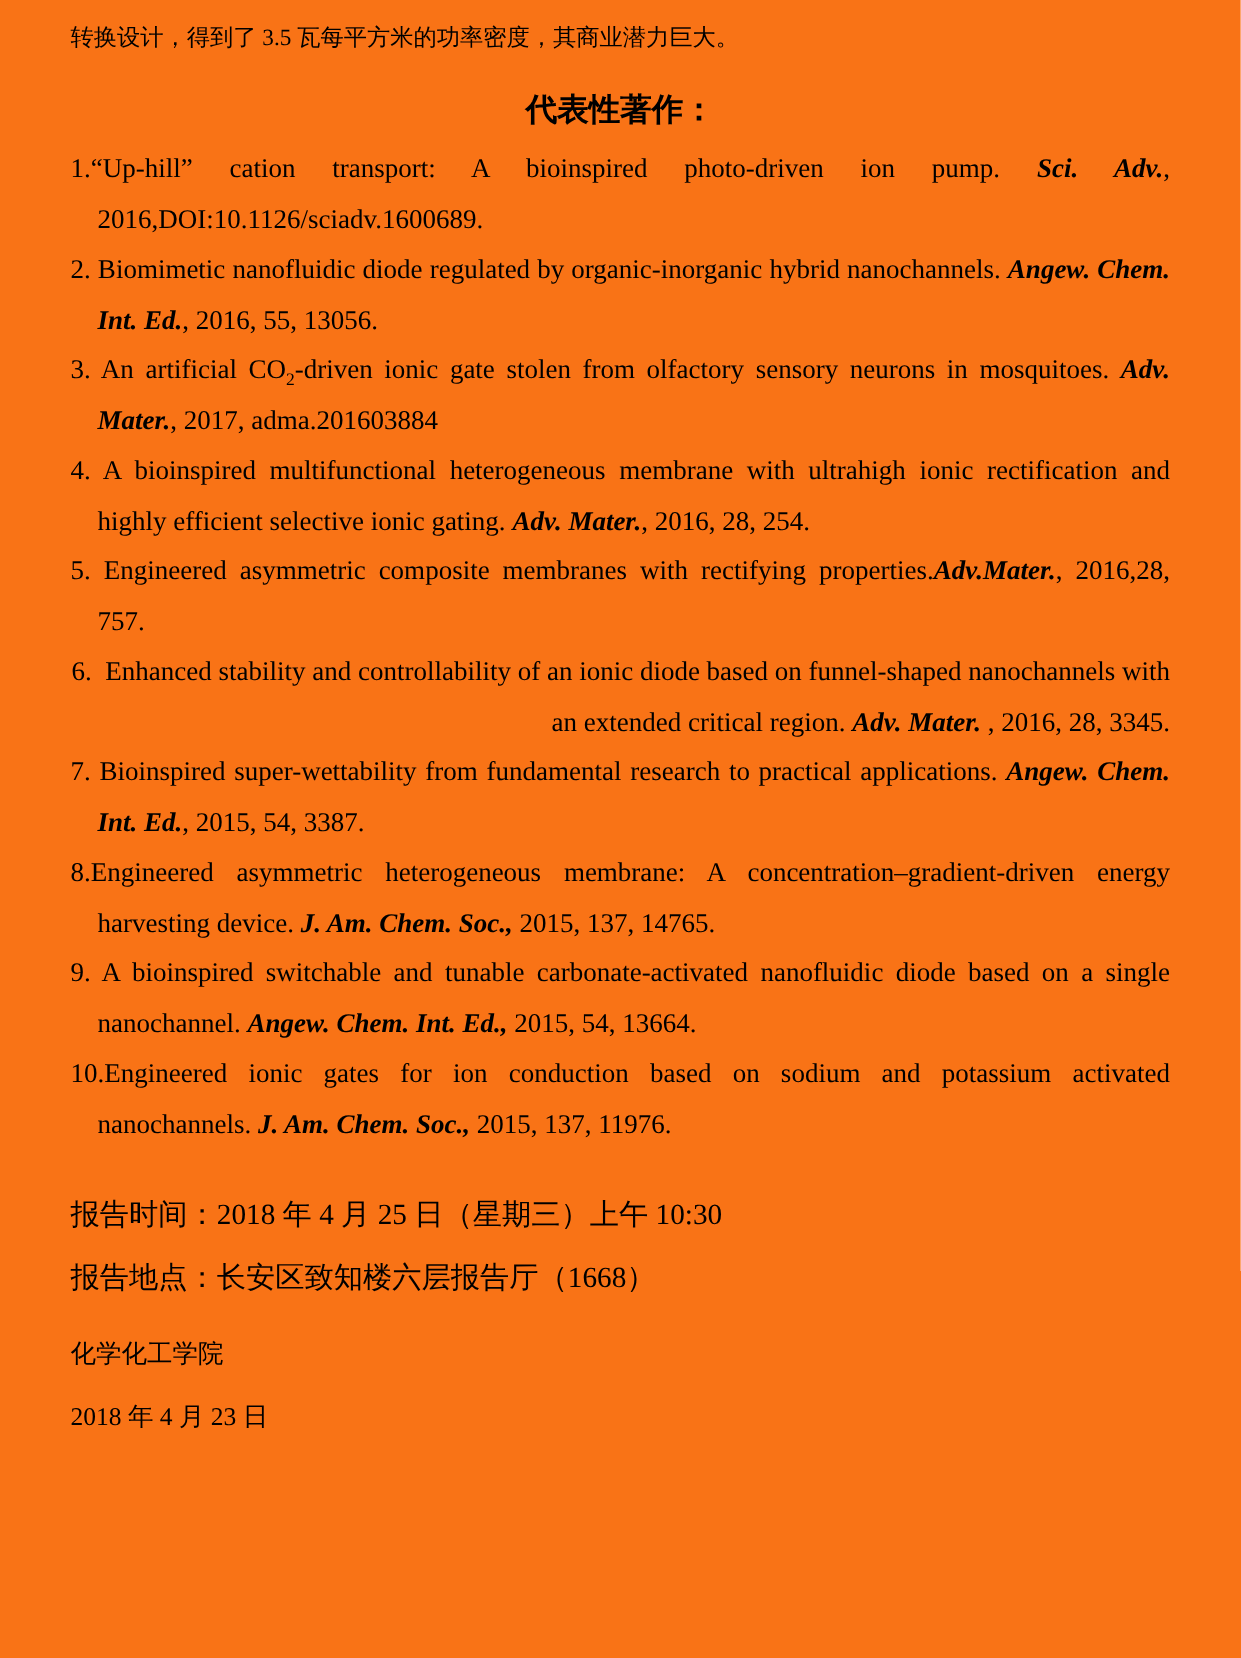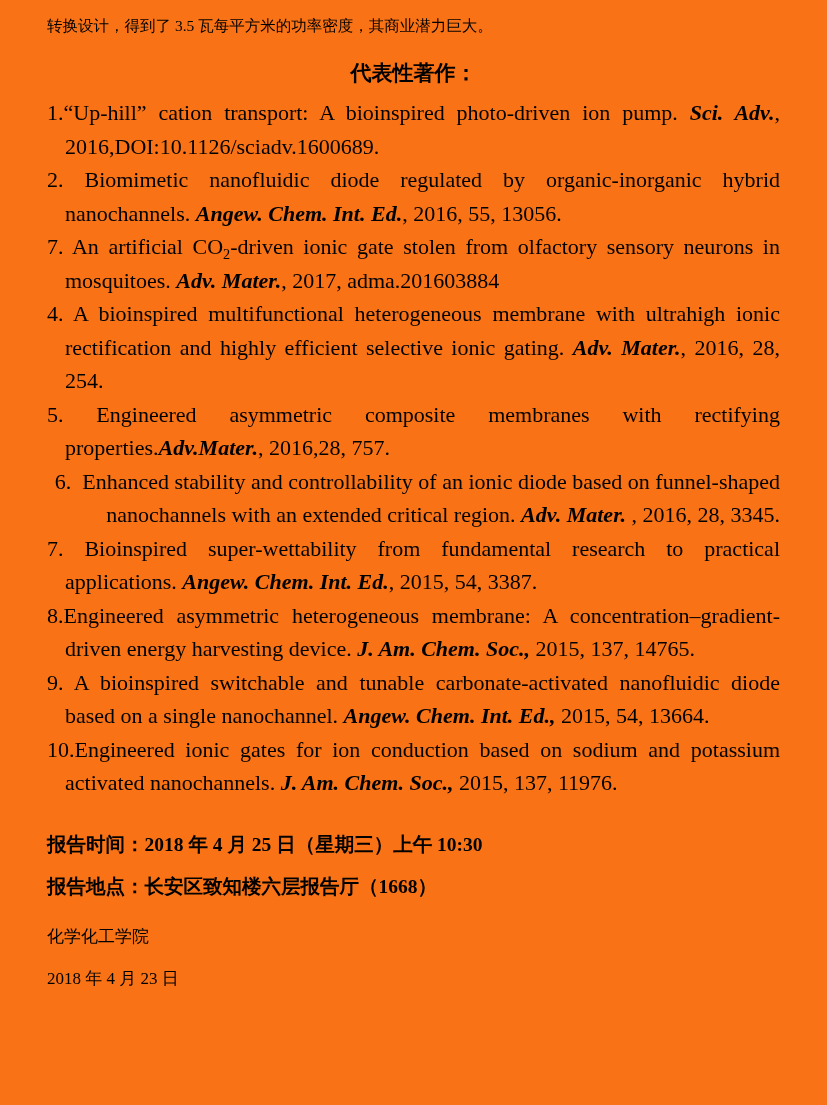--- a/index.html
+++ b/index.html
@@ -30,31 +30,31 @@
   .heading {
     margin: 22px 0 10px 0;
     font-size: 21px;
     font-weight: bold;
     line-height: 26px;
     text-align: center;
   }
   .publist { margin: 0; }
   .pub {
     margin: 0;
-    font-size: 22px;
+    font-size: 18px;
     line-height: 33.5px;
     text-align: justify;
     padding-left: 18px;
     text-indent: -18px;
   }
   .pub.no-just { text-align: right; }
   .bi { font-weight: bold; font-style: italic; }
   sub { font-size: 0.65em; line-height: 0; }
   .meta {
-    font-weight: bold;
+    font-weight: normal;
     font-size: 19.5px;
     line-height: 26px;
     margin: 0;
   }
   .meta-time  { margin-top: 32px; }
   .meta-place { margin-top: 16px; }
   .welcome {
     margin: 22px 10px 0 0;
     font-size: 32px;
     font-weight: bold;
@@ -76,21 +76,21 @@
 
 <div class="page">
 
   <p class="intro">转换设计，得到了 3.5 瓦每平方米的功率密度，其商业潜力巨大。</p>
 
   <h2 class="heading">代表性著作：</h2>
 
   <div class="publist">
       <p class="pub"><span>1.“Up-hill” cation transport: A bioinspired photo-driven ion pump. </span><span class="bi">Sci. Adv.</span><span>, 2016,DOI:10.1126/sciadv.1600689.</span></p>
       <p class="pub"><span>2. Biomimetic nanofluidic diode regulated by organic-inorganic hybrid nanochannels. </span><span class="bi">Angew. Chem. Int. Ed.</span><span>, 2016, 55, 13056.</span></p>
-      <p class="pub"><span>7. An artificial CO</span><sub>2</sub><span>-driven ionic gate stolen from olfactory sensory neurons in mosquitoes. </span><span class="bi">Adv. Mater.</span><span>, 2017, adma.201603884</span></p>
+      <p class="pub"><span>3. An artificial CO</span><sub>2</sub><span>-driven ionic gate stolen from olfactory sensory neurons in mosquitoes. </span><span class="bi">Adv. Mater.</span><span>, 2017, adma.201603884</span></p>
       <p class="pub"><span>4. A bioinspired multifunctional heterogeneous membrane with ultrahigh ionic rectification and highly efficient selective ionic gating. </span><span class="bi">Adv. Mater.</span><span>, 2016, 28, 254.</span></p>
       <p class="pub"><span>5. Engineered asymmetric composite membranes with rectifying properties.</span><span class="bi">Adv.Mater.</span><span>, 2016,28, 757.</span></p>
       <p class="pub no-just"><span>6.&nbsp; Enhanced stability and controllability of an ionic diode based on funnel-shaped nanochannels with an extended critical region. </span><span class="bi">Adv. Mater.</span><span> , 2016, 28, 3345.</span></p>
       <p class="pub"><span>7. Bioinspired super-wettability from fundamental research to practical applications. </span><span class="bi">Angew. Chem. Int. Ed.</span><span>, 2015, 54, 3387.</span></p>
       <p class="pub"><span>8.Engineered asymmetric heterogeneous membrane: A concentration–gradient-driven energy harvesting device. </span><span class="bi">J. Am. Chem. Soc.,</span><span> 2015, 137, 14765.</span></p>
       <p class="pub"><span>9. A bioinspired switchable and tunable carbonate-activated nanofluidic diode based on a single nanochannel. </span><span class="bi">Angew. Chem. Int. Ed.,</span><span> 2015, 54, 13664.</span></p>
       <p class="pub"><span>10.Engineered ionic gates for ion conduction based on sodium and potassium activated nanochannels. </span><span class="bi">J. Am. Chem. Soc.,</span><span> 2015, 137, 11976.</span></p>
     </div>
 
   <p class="meta meta-time">报告时间：2018 年 4 月 25 日（星期三）上午 10:30</p>

